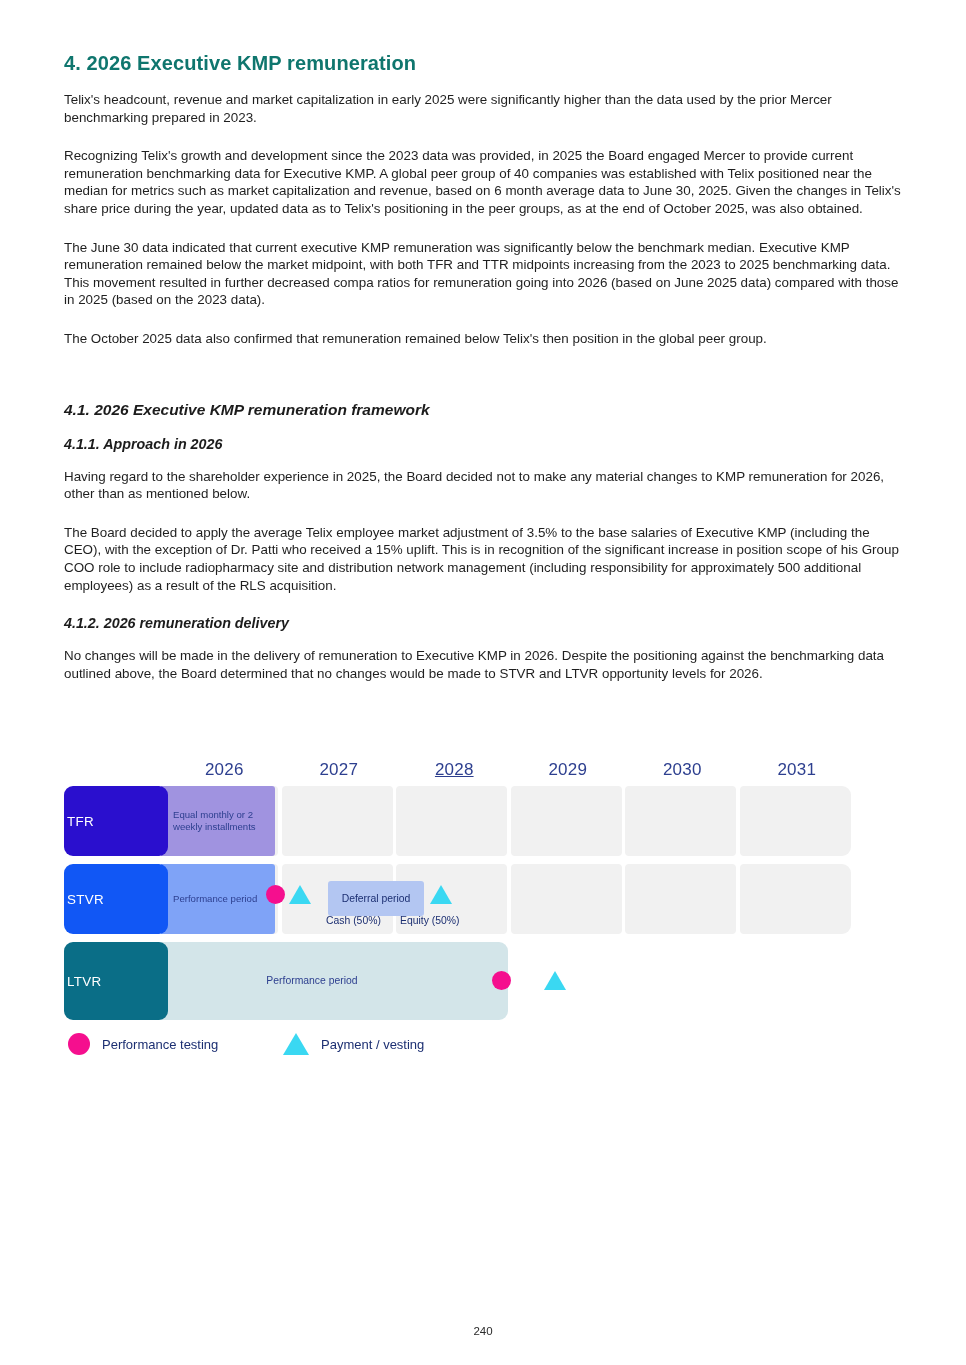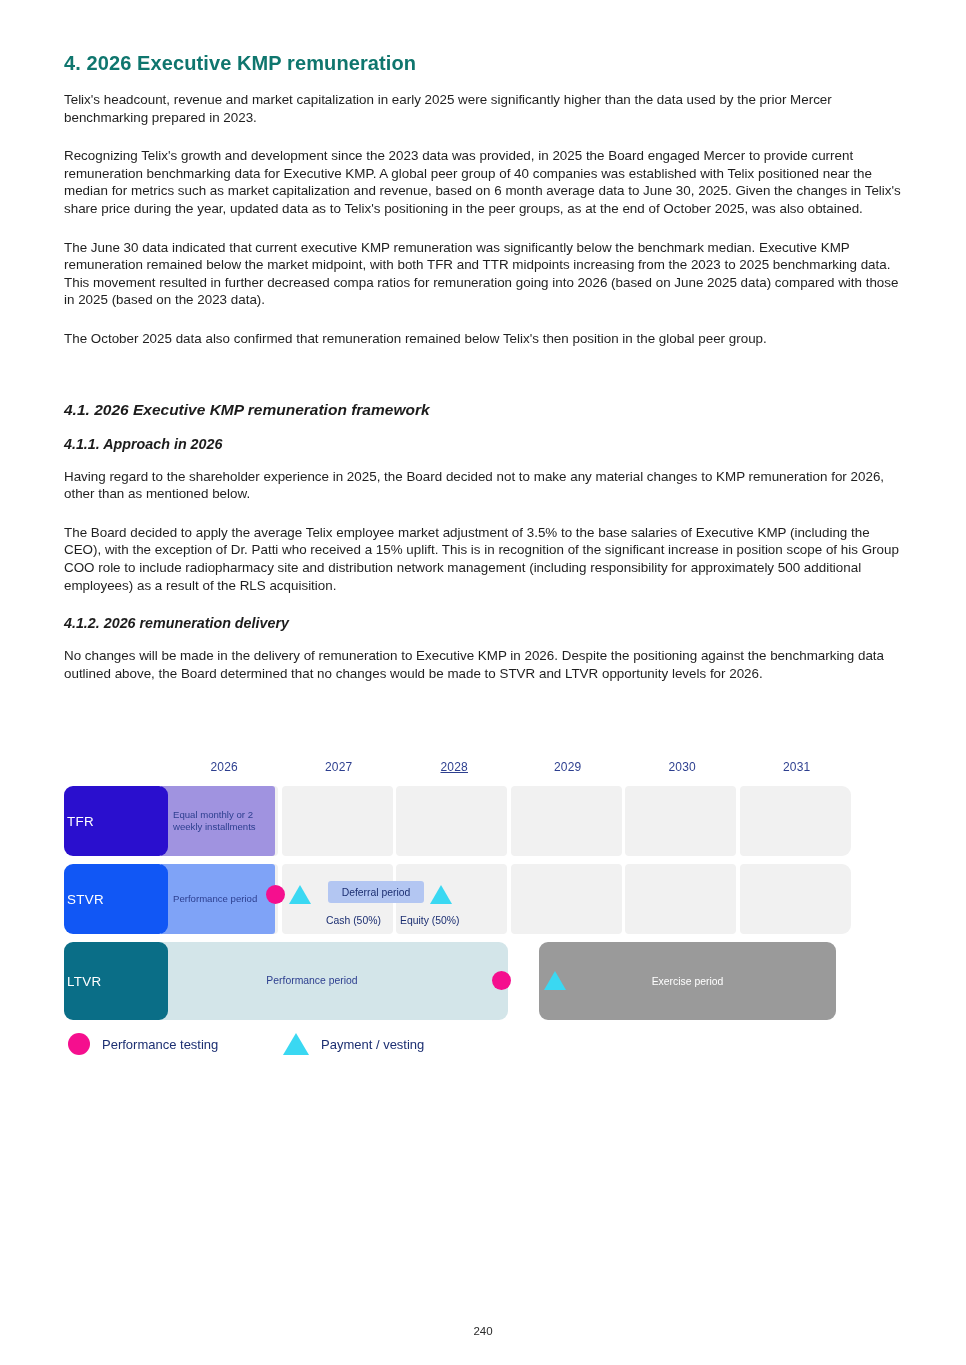--- a/index.html
+++ b/index.html
@@ -77,21 +77,21 @@
     position: relative;
     height: 26px;
     margin-left: 103px;
     width: 687px;
   }
   .year-label {
     position: absolute;
     top: 0;
     width: 114.5px;
     text-align: center;
-    font-size: 12px;
+    font-size: 17px;
     color: #2d3f8f;
     letter-spacing: 0.2px;
   }
 
   .row {
     position: relative;
     height: 70px;
     margin-bottom: 8px;
   }
   .row.ltvr { height: 78px; }
@@ -314,44 +314,41 @@
         <div class="cell" style="left:229px;"></div>
         <div class="cell" style="left:343.5px;"></div>
         <div class="cell" style="left:458px;"></div>
         <div class="cell last" style="left:572.5px;"></div>
       </div>
 
       <div class="band" style="left:97px;width:114px;background:#7fa3f7;border-radius:0 3px 3px 0;">
         <span class="band-text">Performance period</span>
       </div>
 
-      <div class="chip" style="left:264px;top:17px;width:96px;height:22px;align-items:center;">
+      <div class="chip" style="left:264px;top:17px;width:96px;height:35px;align-items:center;">
         <span>Deferral period</span>
       </div>
 
       <div class="dot" style="left:202px;top:20.5px;"></div>
       <div class="tri" style="left:225px;top:21px;"></div>
       <div class="tri" style="left:366px;top:21px;"></div>
 
       <span class="sublabel" style="left:218px;top:51px;margin-left:44px;">Cash (50%)</span>
       <span class="sublabel" style="left:336px;top:51px;">Equity (50%)</span>
 
       <div class="rowlabel" style="background:#1157f5;">
         <span>STVR</span>
       </div>
     </div>
 
     <div class="row ltvr">
       <div class="band centered" style="left:52px;width:392px;background:#d3e5e9;border-radius:9px;">
         <span class="band-text">Performance period</span>
       </div>
 
-      <div class="exercise-band" style="left:475px;width:297px;">
-        <span class="band-text">Exercise period</span>
-      </div>
 
       <div class="dot" style="left:428px;top:29px;"></div>
       <div class="tri" style="left:480px;top:29px;"></div>
 
       <div class="rowlabel" style="background:#0a6e87;">
         <span>LTVR</span>
       </div>
     </div>
   </div>
 

